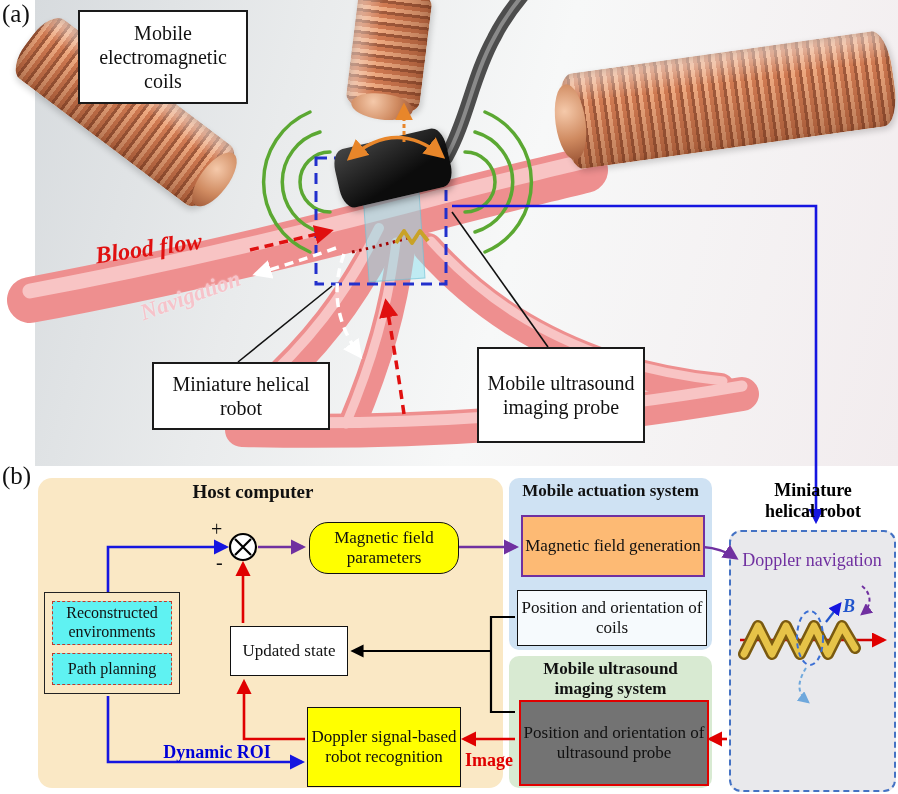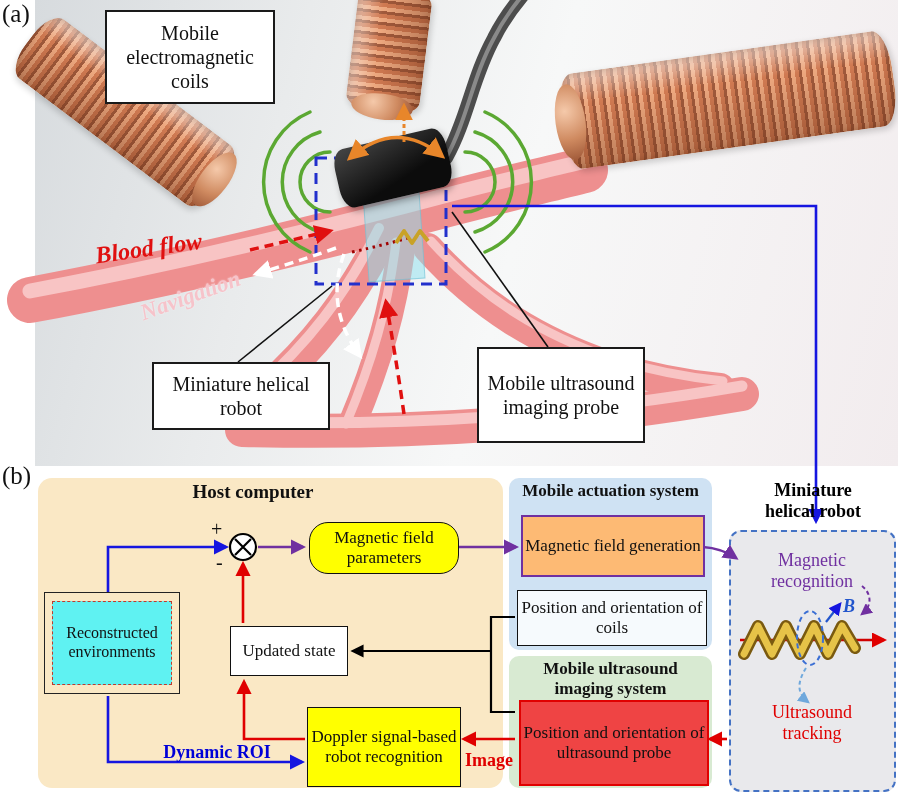--- a/index.html
+++ b/index.html
@@ -180,46 +180,46 @@
       <path d="M744,654 L758,626 L772,654 L786,626 L800,654 L814,626 L828,654 L842,626 L855,648" stroke="#7a5a10" stroke-width="12" stroke-linejoin="round" stroke-linecap="round"></path>
       <path d="M744,654 L758,626 L772,654 L786,626 L800,654 L814,626 L828,654 L842,626 L855,648" stroke="#e6c348" stroke-width="7" stroke-linejoin="round" stroke-linecap="round"></path>
       <ellipse cx="810" cy="638" rx="13" ry="27" stroke="#3B6FD4" stroke-width="2" stroke-dasharray="5 4"></ellipse>
       <path d="M826,622 L840,604" stroke="#2255CC" stroke-width="2.2" marker-end="url(#mBlue)"></path>
       <path d="M806,668 C796,684 798,694 808,702" stroke="#6FA8DC" stroke-width="2" stroke-dasharray="4 3" marker-end="url(#mLBlue)"></path>
       <path d="M862,586 C872,594 872,606 862,614" stroke="#7030A0" stroke-width="2" stroke-dasharray="4 3" marker-end="url(#mPurple)"></path>
     </g>
   </svg>
 
   <div class="abs tagtxt" style="left:2px;top:0px;">(a)</div>
-  <div class="abs lblbox" style="left:78px;top:10px;width:160px;height:84px;margin-left:27px;">Mobile electromagnetic coils</div>
+  <div class="abs lblbox" style="left:78px;top:10px;width:160px;height:84px;">Mobile electromagnetic coils</div>
   <div class="abs lblbox" style="left:152px;top:362px;width:168px;height:58px;">Miniature helical robot</div>
   <div class="abs lblbox" style="left:477px;top:347px;width:158px;height:86px;">Mobile ultrasound imaging probe</div>
   <div class="abs" style="left:95px;top:235px;z-index:5;font-size:24px;font-weight:bold;font-style:italic;color:#E01010;transform:rotate(-8deg);">Blood flow</div>
   <div class="abs" style="left:138px;top:283px;z-index:5;font-size:23px;font-weight:bold;font-style:italic;color:#F6C3CA;transform:rotate(-20deg);text-shadow:0 0 2px rgba(255,255,255,.6);">Navigation</div>
 
   <div class="abs tagtxt" style="left:2px;top:462px;">(b)</div>
   <div class="abs title" style="left:153px;top:481px;width:200px;font-size:19px;">Host computer</div>
   <div class="abs" style="left:211px;top:518px;z-index:5;font-size:20px;">+</div>
   <div class="abs" style="left:216px;top:551px;z-index:5;font-size:20px;">-</div>
   <div class="abs fbox yellowbox" style="left:309px;top:522px;width:148px;height:50px;border-radius:19px;">Magnetic field parameters</div>
 
   <div class="abs" style="left:44px;top:592px;width:136px;height:102px;border:1.6px solid #222;z-index:5;display:flex;flex-direction:column;gap:8px;padding:8px 7px;box-sizing:border-box;">
     <div class="fbox cyanbox" style="flex:1.4;">Reconstructed environments</div>
+    <div class="fbox cyanbox" style="flex:1;">Path planning</div>
   </div>
 
   <div class="abs fbox blackbox" style="left:230px;top:626px;width:118px;height:50px;padding:0 2px;box-sizing:border-box;">Updated state</div>
   <div class="abs fbox yellowbox" style="left:307px;top:707px;width:152px;height:78px;">Doppler signal-based robot recognition</div>
   <div class="abs title" style="left:132px;top:742px;width:170px;font-size:18px;color:#0000D8;">Dynamic ROI</div>
 
   <div class="abs title" style="left:514px;top:481px;width:193px;font-size:17px;">Mobile actuation system</div>
   <div class="abs fbox" style="left:521px;top:515px;width:180px;height:58px;background:#fdba74;border:2px solid #7030A0;font-size:17px;">Magnetic field generation</div>
   <div class="abs fbox blackbox" style="left:517px;top:590px;width:188px;height:54px;background:#F6FAFD;">Position and orientation of coils</div>
 
   <div class="abs title" style="left:519px;top:659px;width:183px;font-size:17px;line-height:1.15;">Mobile ultrasound imaging system</div>
-  <div class="abs fbox" style="left:519px;top:700px;width:186px;height:82px;background:#ef4444;border:2px solid #E00000;font-size:17px;">Position and orientation of ultrasound probe</div>
+  <div class="abs fbox" style="left:519px;top:700px;width:186px;height:82px;background:#737373;border:2px solid #E00000;font-size:17px;">Position and orientation of ultrasound probe</div>
   <div class="abs title" style="left:459px;top:750px;width:60px;font-size:18px;color:#E00000;">Image</div>
 
   <div class="abs title" style="left:748px;top:480px;width:130px;font-size:18px;line-height:1.15;color:#000;">Miniature helical robot</div>
-  <div class="abs" style="left:737px;top:550px;width:150px;z-index:5;font-size:18px;text-align:center;line-height:1.15;color:#7030A0;">Magnetic recognition</div>
+  <div class="abs" style="left:737px;top:550px;width:150px;z-index:5;font-size:18px;text-align:center;line-height:1.15;color:#7030A0;">Doppler navigation</div>
   <div class="abs" style="left:843px;top:596px;z-index:5;font-size:18px;font-weight:bold;font-style:italic;color:#2255CC;">B</div>
-  <div class="abs" style="left:742px;top:702px;width:140px;z-index:5;font-size:18px;text-align:center;line-height:1.15;color:#E00000;">Ultrasound tracking</div>
 
 </div>
 
 </body></html>

